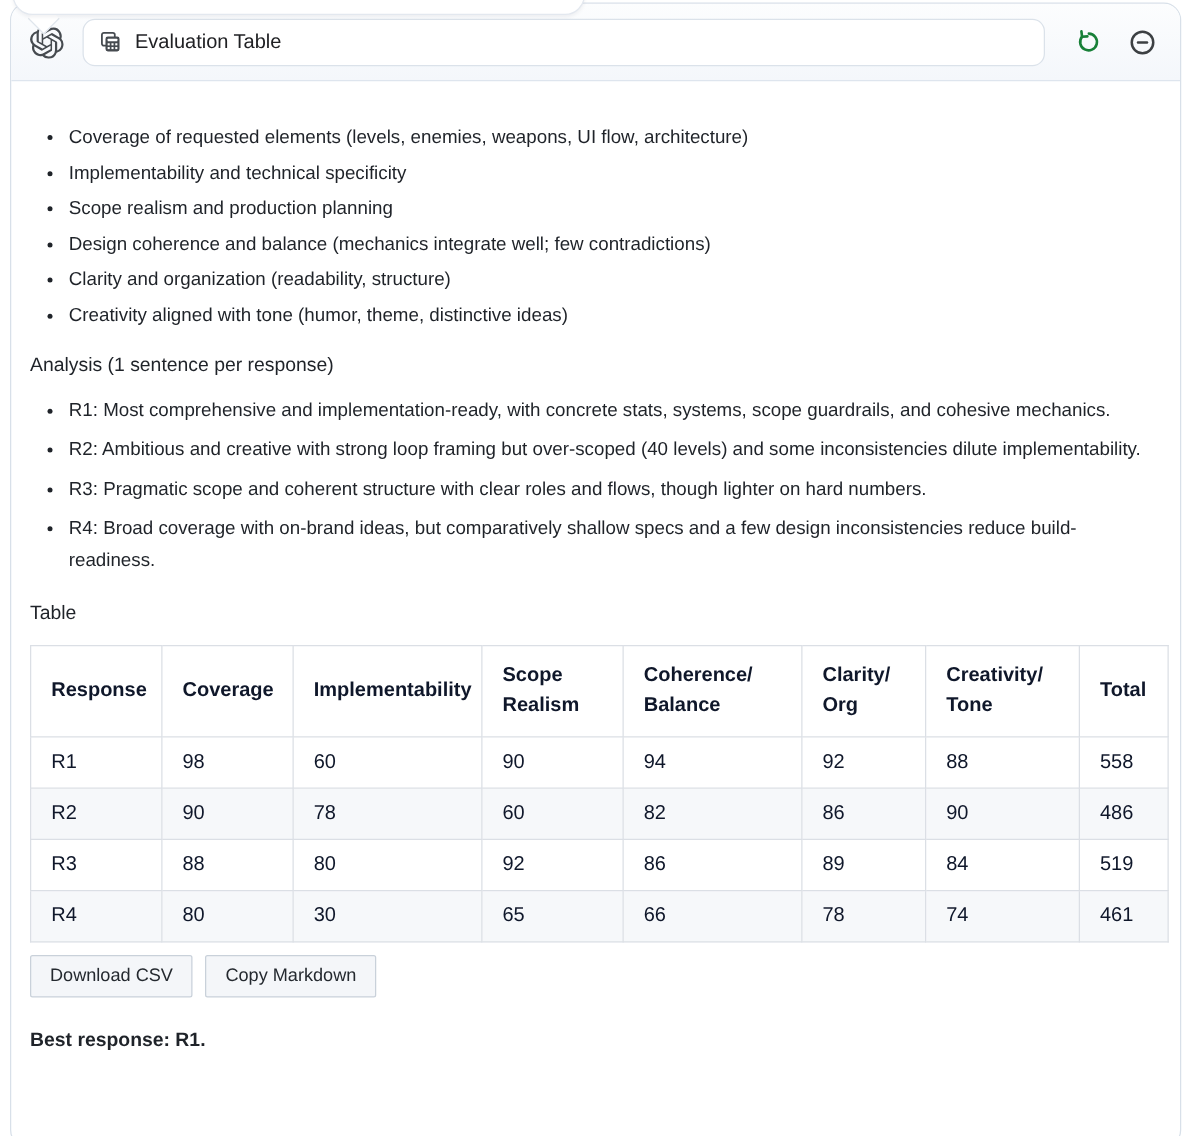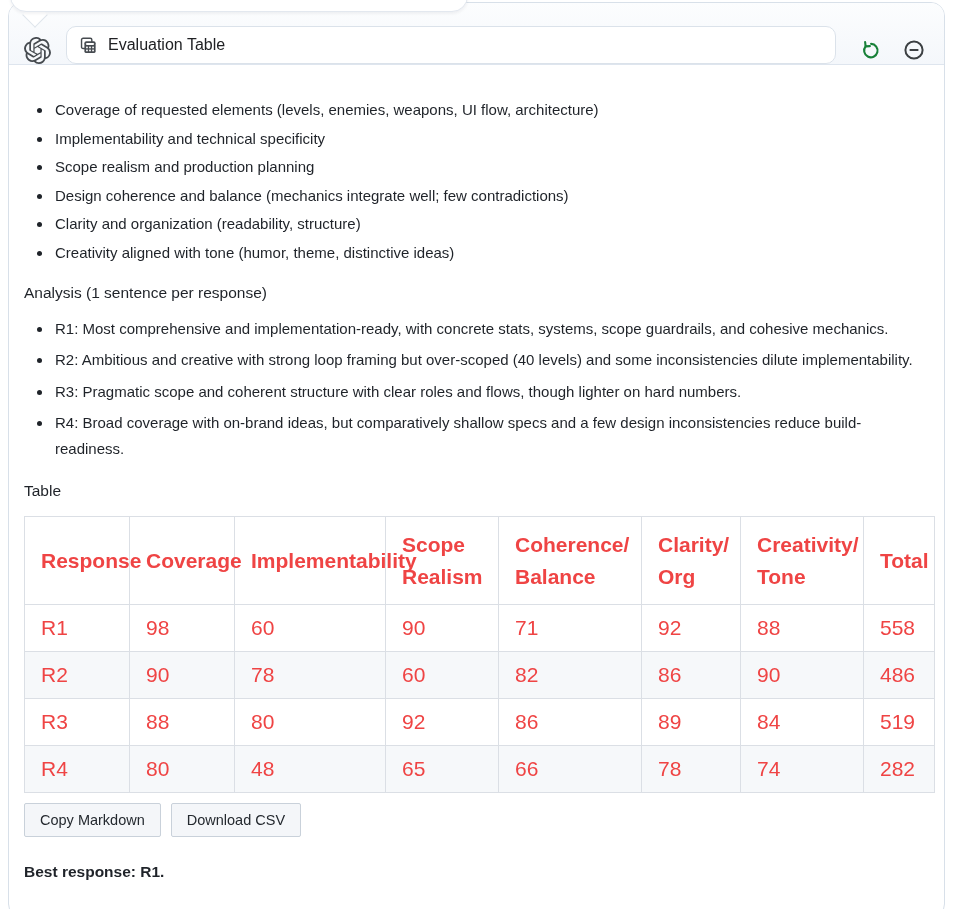--- a/index.html
+++ b/index.html
@@ -41,21 +41,21 @@
     width: 937px; height: 916px;
     background: #fff;
     border: 1px solid #d8e0e9;
     border-radius: 14px;
     z-index: 1;
     overflow: hidden;
   }
   .card-header {
     height: 62px;
     display: flex;
-    align-items: flex-end;
+    align-items: center;
     padding: 0 16px 0 14px;
     background: linear-gradient(180deg, #fcfdfe 0%, #f4f7fb 100%);
     border-bottom: 1px solid #dee5ee;
   }
   .logo-wrap { width: 28px; height: 28px; margin-right: 15px; flex: 0 0 auto; display:flex; align-items:center; justify-content:center; }
   .title-box {
     flex: 1;
     height: 38px;
     background: #fff;
     border: 1px solid #dbe2ea;
@@ -85,22 +85,22 @@
   ul.bullets { list-style: disc; padding-left: 29px; margin: 14px 0 20px; }
   ul.bullets li { margin-bottom: 6px; line-height: 1.5; padding-left: 2px; }
   ul.bullets.analysis li { line-height: 1.75; margin-bottom: 5px; }
 
   
   .table-wrap { margin-top: 16px; }
   table.eval-table {
     border-collapse: collapse;
     table-layout: fixed;
     width: 910px;
-    font-size: 21px;
-    color: #ef4444;
+    font-size: 16px;
+    color: #0f172a;
   }
   table.eval-table th, table.eval-table td {
     border: 1px solid #dbdfe5;
     text-align: left;
     padding: 11px 16px;
     vertical-align: middle;
   }
   table.eval-table th {
     font-weight: bold;
     white-space: pre-line;
@@ -224,21 +224,21 @@
 Tone</th>
               <th>Total</th>
             </tr>
           </thead>
         <tbody>
             <tr>
               <td>R1</td>
               <td>98</td>
               <td>60</td>
               <td>90</td>
-              <td>71</td>
+              <td>94</td>
               <td>92</td>
               <td>88</td>
               <td>558</td>
             </tr>
             <tr>
               <td>R2</td>
               <td>90</td>
               <td>78</td>
               <td>60</td>
               <td>82</td>
@@ -252,34 +252,34 @@
               <td>80</td>
               <td>92</td>
               <td>86</td>
               <td>89</td>
               <td>84</td>
               <td>519</td>
             </tr>
             <tr>
               <td>R4</td>
               <td>80</td>
-              <td>48</td>
+              <td>30</td>
               <td>65</td>
               <td>66</td>
               <td>78</td>
               <td>74</td>
-              <td>282</td>
+              <td>461</td>
             </tr>
           </tbody>
       </table>
     </div>
 
     <div class="btn-row">
+      <button class="action-btn">Download CSV</button>
       <button class="action-btn">Copy Markdown</button>
-      <button class="action-btn">Download CSV</button>
     </div>
 
     <p class="footer-note">Best response: R1.</p>
 
   </div>
 </div>
 
 <div class="bubble-tail"></div>
 <div class="bubble"></div>
 

